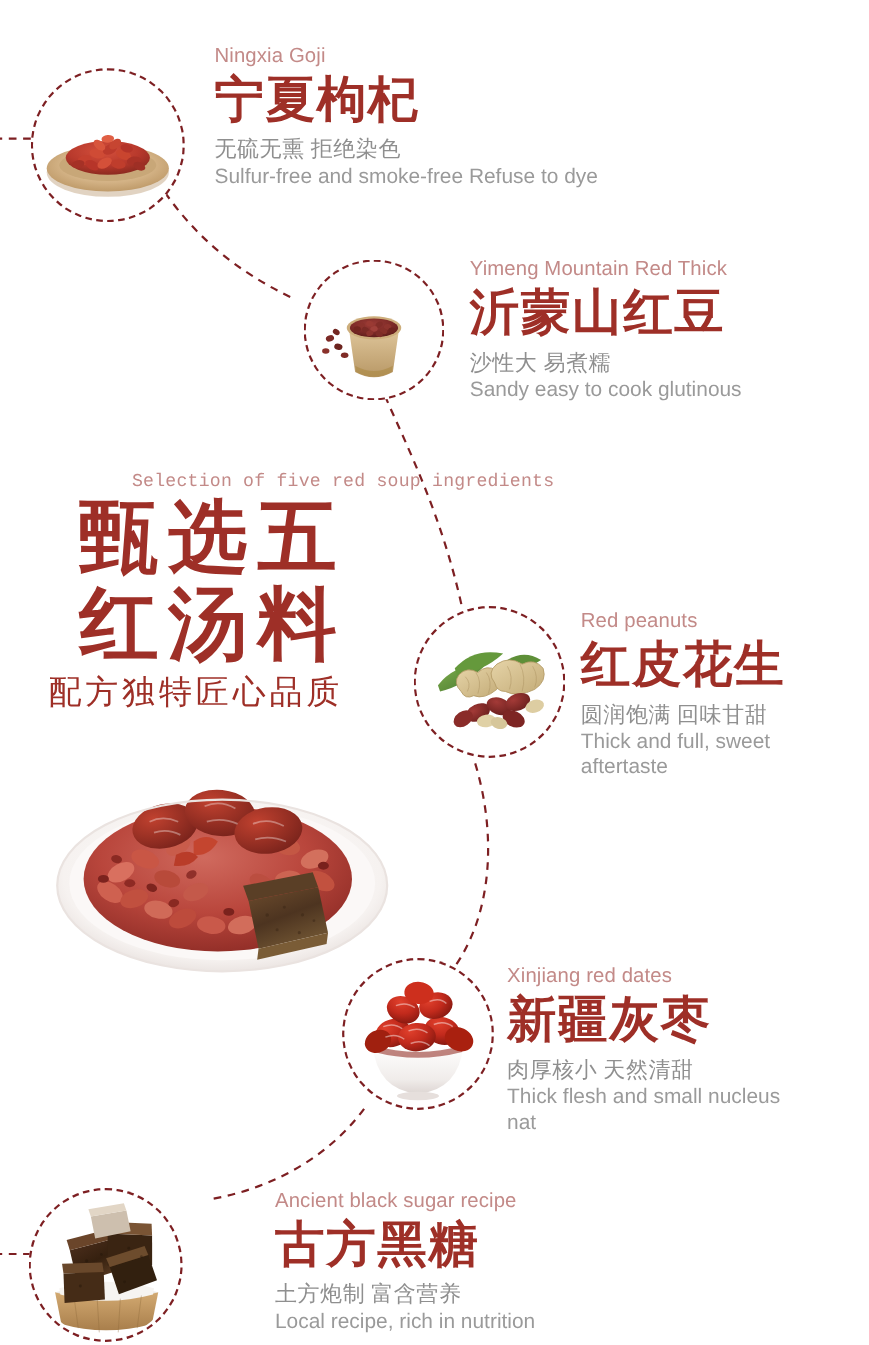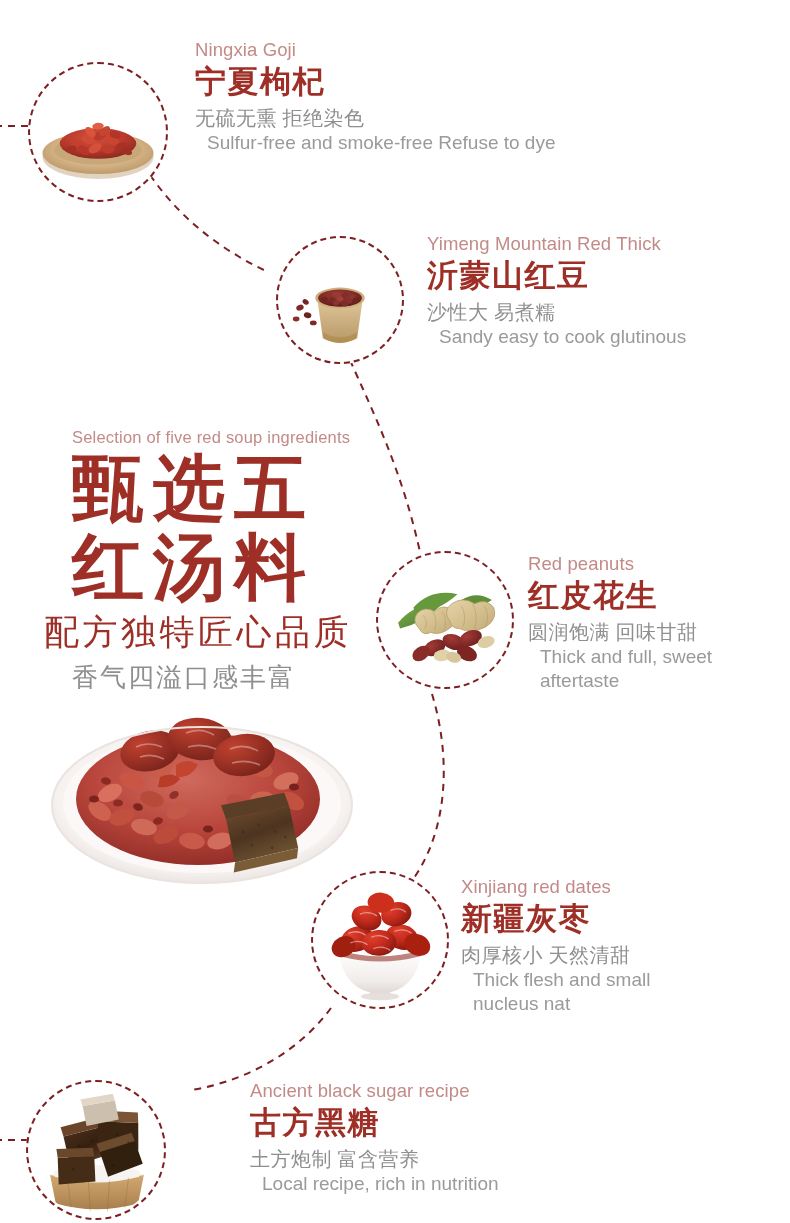--- a/index.html
+++ b/index.html
@@ -41,73 +41,73 @@
     font-size: 18.5px;
     font-family: "Liberation Sans", sans-serif;
     letter-spacing: 0.1px;
     line-height: 1.25;
     white-space: nowrap;
   }
   .cn-title {
     color: #9e2f27;
     font-family: "Liberation Serif", serif;
     font-weight: 700;
-    font-size: 31px;
+    font-size: 45px;
     line-height: 1.28;
     letter-spacing: 1.5px;
     white-space: nowrap;
     margin-top: 1px;
   }
   .cn-sub {
     color: #8f8f8f;
     font-family: "Liberation Serif", serif;
     font-size: 20px;
     line-height: 1.3;
     letter-spacing: 0.5px;
     white-space: nowrap;
     margin-top: 3px;
   }
   .eng-sub {
     color: #9a9a9a;
     font-family: "Liberation Sans", sans-serif;
     font-size: 19px;
     line-height: 1.25;
     letter-spacing: 0px;
-    margin-left: 12px;
   }
   .eng-sub.wrap { white-space: normal; width: 240px; }
 
   
   .hero {
     position: absolute;
     left: 72px;
     top: 428px;
     z-index: 5;
   }
   .hero-eng {
     color: #c38a88;
     font-size: 16.5px;
-    font-family: Liberation Sans, sans-serif;
+    font-family: Liberation Mono, monospace;
     letter-spacing: 0.2px;
     white-space: nowrap;
+    margin-left: 48px;
   }
   .hero-big {
     color: #9e2f27;
     font-family: "Liberation Serif", serif;
     font-weight: 700;
     font-size: 72px;
     line-height: 1.02;
     letter-spacing: 9px;
     white-space: nowrap;
     margin-top: 6px;
   }
   .hero-mid {
     color: #9e2f27;
     font-family: "Liberation Serif", serif;
-    font-size: 35px;
+    font-size: 30px;
     line-height: 1.2;
     letter-spacing: 3.5px;
     white-space: nowrap;
     margin-top: 6px;
     margin-left: -28px;
   }
   .hero-small {
     color: #8f8f8f;
     font-family: "Liberation Serif", serif;
     font-size: 26px;
@@ -284,21 +284,20 @@
     <div class="cn-title">沂蒙山红豆</div>
     <div class="cn-sub">沙性大  易煮糯</div>
     <div class="eng-sub">Sandy easy to cook glutinous</div>
   </div>
 
   <div class="hero">
     <div class="hero-eng">Selection of five red soup ingredients</div>
     <div class="hero-big">甄选五</div>
     <div class="hero-big">红汤料</div>
     <div class="hero-mid">配方独特匠心品质</div>
-    <div class="hero-small">香气四溢口感丰富</div>
   </div>
 
   <div class="badge" style="left:376px; top:551px; width:138px; height:138px;">
     <div class="photo">
       <svg viewBox="0 0 138 138" xmlns="http://www.w3.org/2000/svg">
         <defs>
           <linearGradient id="shellG" x1="0" y1="0" x2="1" y2="1">
             <stop offset="0%" stop-color="#e6d4a8"></stop>
             <stop offset="100%" stop-color="#c3ab77"></stop>
           </linearGradient>

